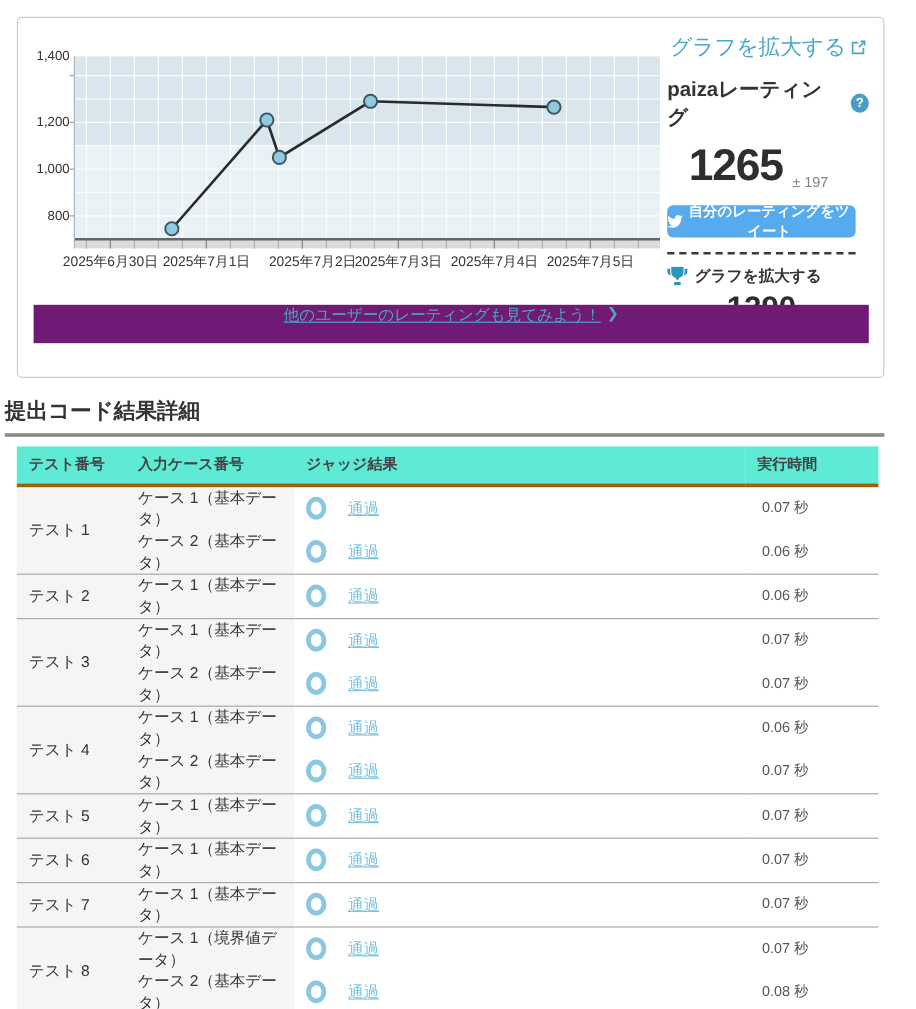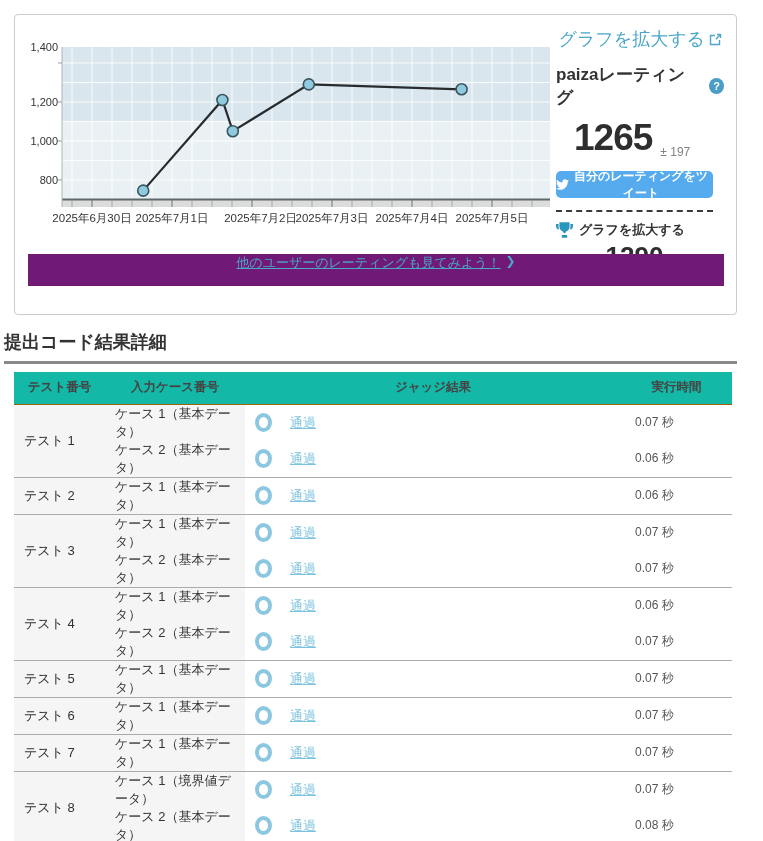--- a/index.html
+++ b/index.html
@@ -44,23 +44,23 @@
   .banner a { color:#4aa6ca; font-size:13px; text-decoration:underline; cursor:pointer; }
   .banner .chev { color:#4aa6ca; font-size:12px; margin-left:5px; text-decoration:none; }
 
   
   .results-heading { position:absolute; left:4px; top:330px; width:733px;
     font-size:18px; font-weight:bold; color:#333; padding-bottom:7px;
     border-bottom:3px solid #8a8a8a; }
 
   .results-table { position:absolute; left:14px; top:372px; width:718px;
     border-collapse:collapse; font-size:13px; color:#333; }
-  .results-table thead th { background:#14b8a6; text-align:center; font-size:12.5px;
+  .results-table thead th { background:#5eead4; text-align:left; font-size:12.5px;
     font-weight:bold; color:#444; height:32px; padding:0 10px;
-    border-bottom:1px solid #a16207; }
+    border-bottom:3px solid #a16207; }
   .results-table tbody { border-top:1px solid #ababab; }
   .results-table { border-bottom:1px solid #ababab; }
   .results-table td { padding:0 10px; height:28px; vertical-align:middle; }
   .results-table tr.single td { height:32px; }
   td.c-test, td.c-case { background:#f5f5f5; }
   td.c-time { font-size:12px; color:#555; padding-left:14px; }
   .judge-wrap { display:flex; align-items:center; gap:18px; }
   .judge-circle { display:inline-block; width:17px; height:19px; border:4px solid #8cc7e2;
     border-radius:50%; background:#fff; }
   .pass-link { color:#7cc3e0; text-decoration:underline; font-size:13px; cursor:pointer; }

